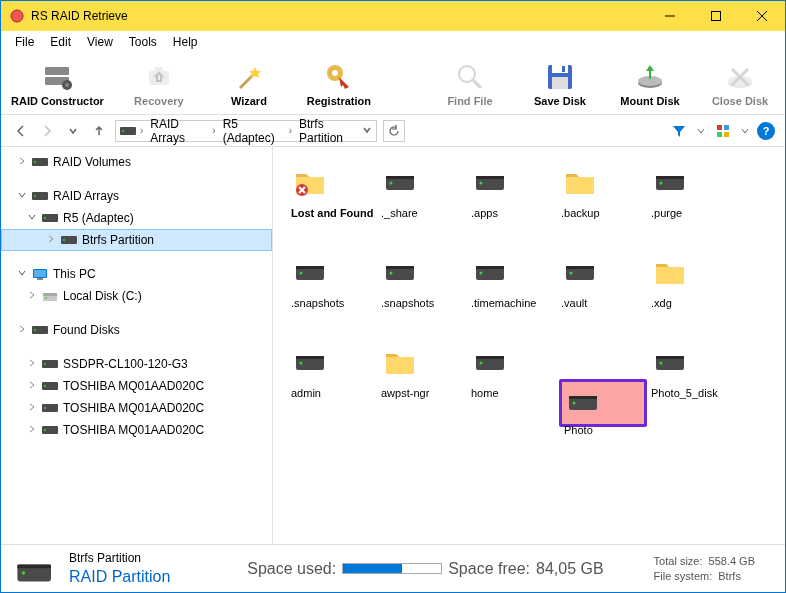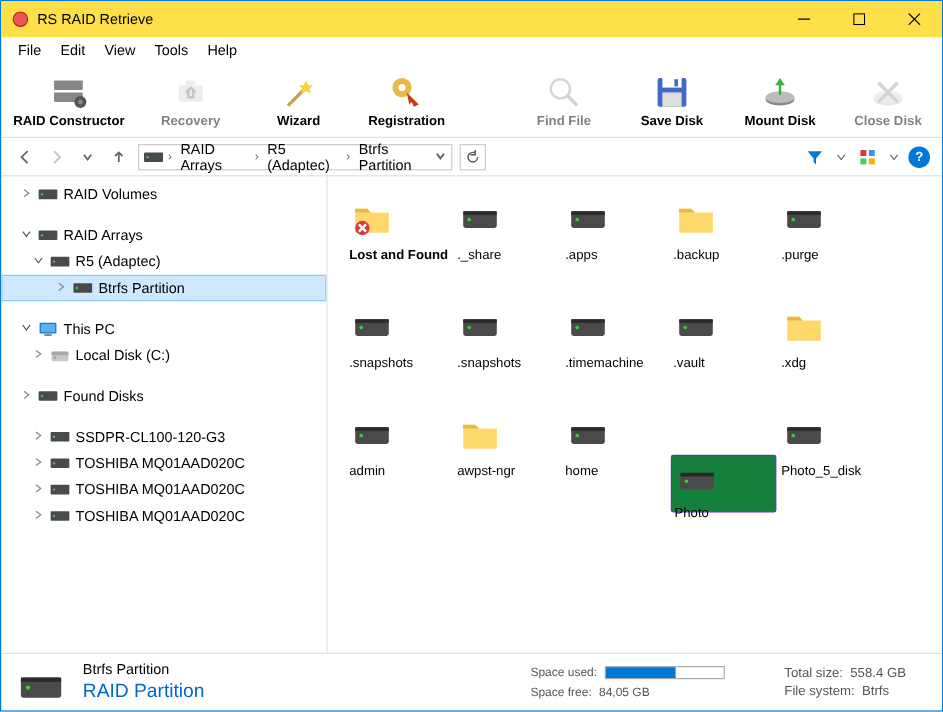--- a/index.html
+++ b/index.html
@@ -43,32 +43,32 @@
 .tree-item.selected { background: #cde8ff; border: 1px solid #8cc8ff; }
 .tree-chevron { width: 14px; color: #666; font-size: 10px; }
 .tree-icon { width: 18px; margin-right: 4px; display: flex; align-items: center; justify-content: center; }
 .indent-1 { padding-left: 26px; }
 .indent-2 { padding-left: 44px; }
 .tree-spacer { height: 12px; }
 
 
 .file-grid { flex: 1; padding: 12px 16px; display: grid; grid-template-columns: repeat(5, 88px); grid-auto-rows: 88px; align-content: start; gap: 2px 2px; }
 .file-item { display: flex; flex-direction: column; align-items: flex-start; justify-content: flex-start; padding: 6px 2px; border-radius: 2px; text-align: center; }
-.file-item.selected { background: #15803d; border: 1px solid #6d28d9; margin-top: 40px; }
+.file-item.selected { background: #fca5a5; border: 3px solid #6d28d9; margin-top: 40px; }
 .file-icon { width: 42px; height: 38px; display: flex; align-items: center; justify-content: center; margin-bottom: 4px; }
 .file-label { font-size: 11px; line-height: 13px; word-break: break-word; }
 .file-item.lf .file-label { font-weight: bold; }
 
 
 .statusbar { height: 48px; border-top: 1px solid #e0e0e0; display: flex; align-items: center; padding: 6px 10px; }
 .status-icon { width: 48px; display: flex; align-items: center; justify-content: center; }
 .status-text { margin-left: 10px; display: flex; flex-direction: column; gap: 3px; }
 .status-text .name { font-size: 12px; }
 .status-text .sub { font-size: 16px; color: #0066cc; }
-.status-center { margin-left: auto; display: flex; flex-direction: column; gap: 6px; font-size: 10px; color: #555; margin-right: 50px; }
+.status-center { margin-left: auto; display: flex; flex-direction: row; gap: 6px; font-size: 16px; color: #555; margin-right: 50px; }
 .status-row { display: flex; align-items: center; gap: 6px; }
 .progress { width: 100px; height: 11px; border: 1px solid #aaa; background: #fff; position: relative; }
 .progress-fill { height: 100%; background: #0078d7; width: 60%; }
 .status-right { display: flex; flex-direction: column; gap: 3px; font-size: 11px; color: #555; margin-right: 20px; justify-content: flex-end; }
 
 
 .svg-icon { display: block; }
 </style>
 </head>
 <body>

